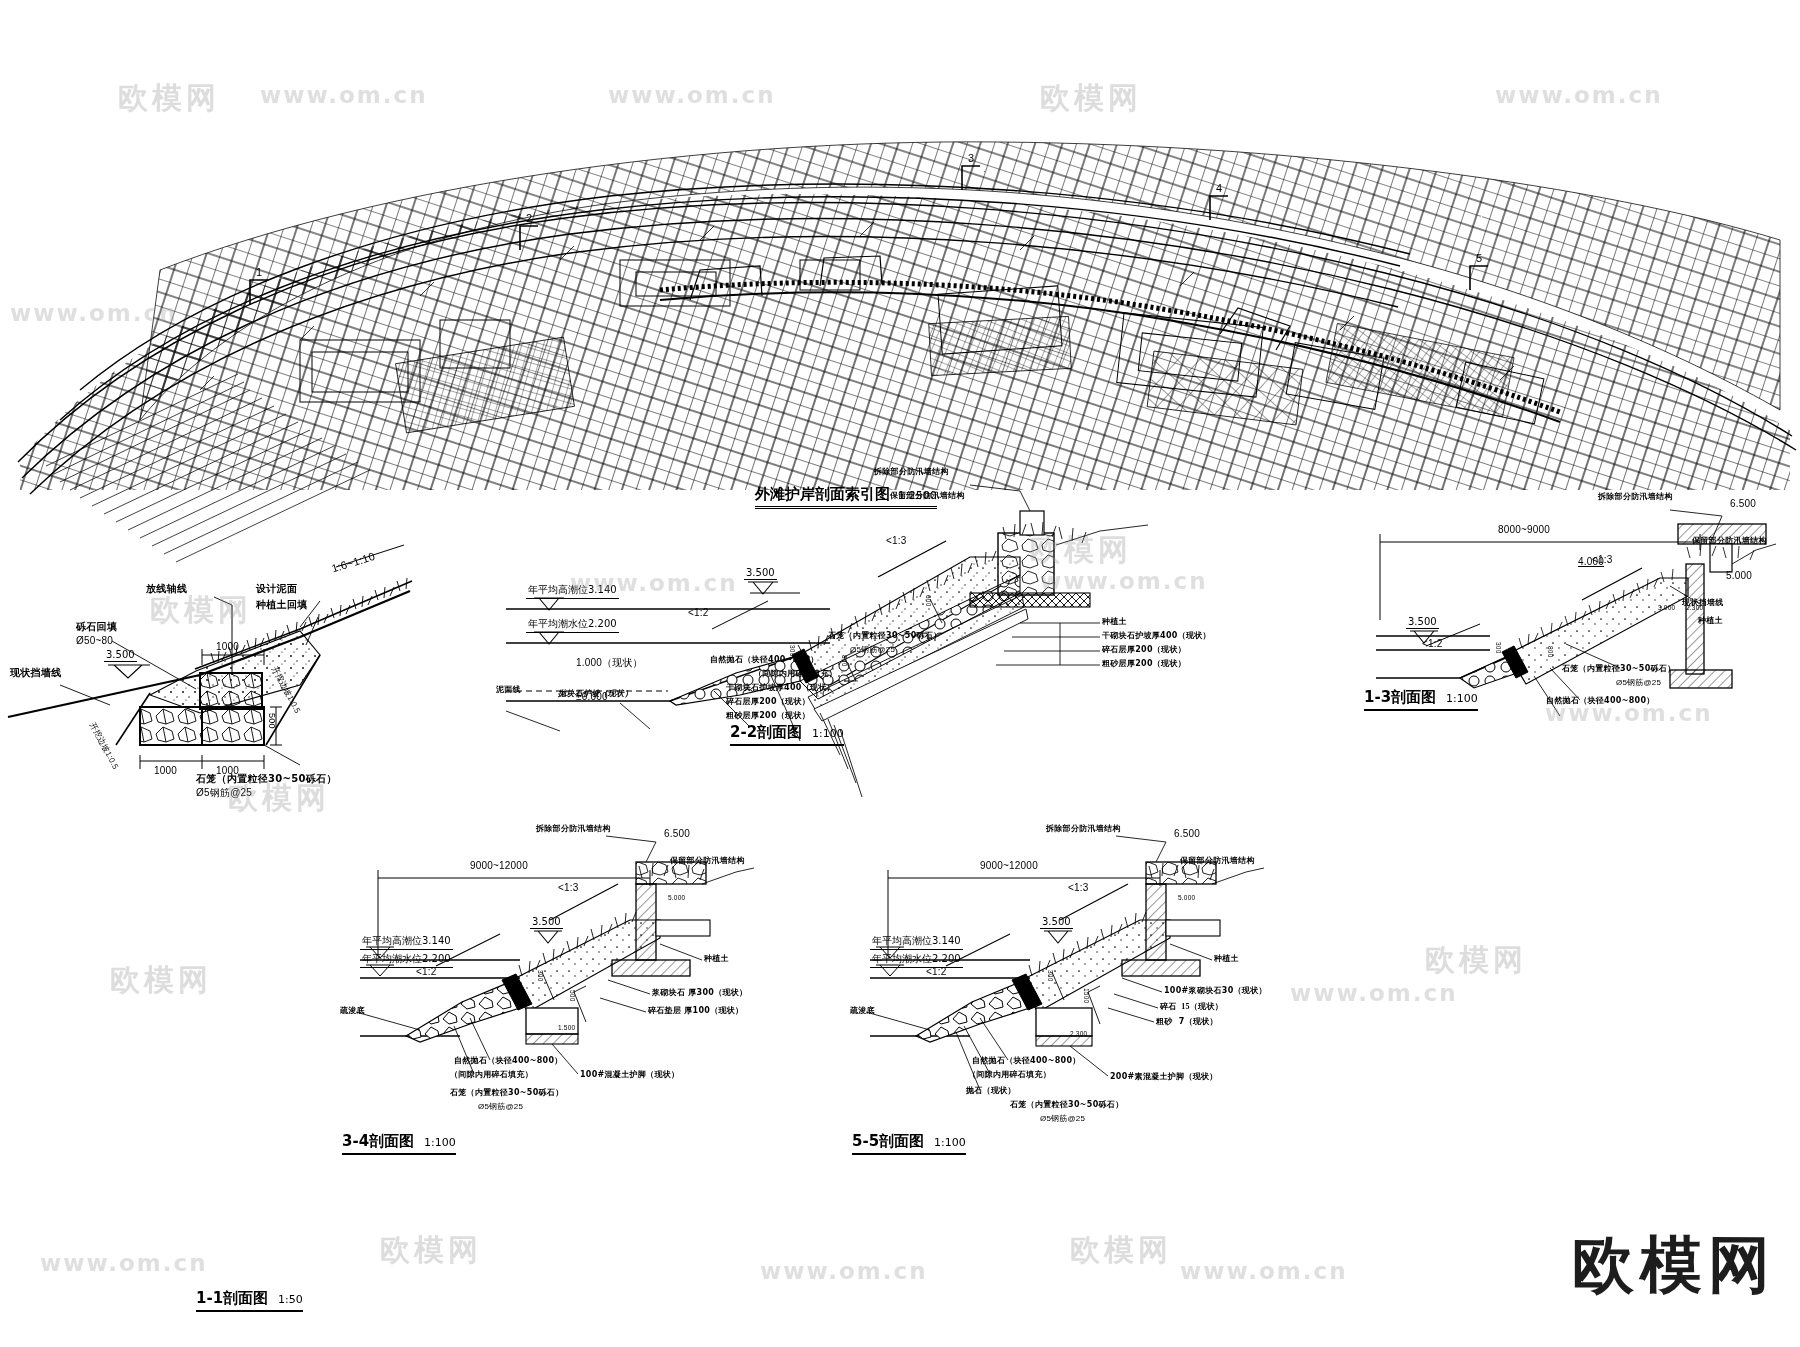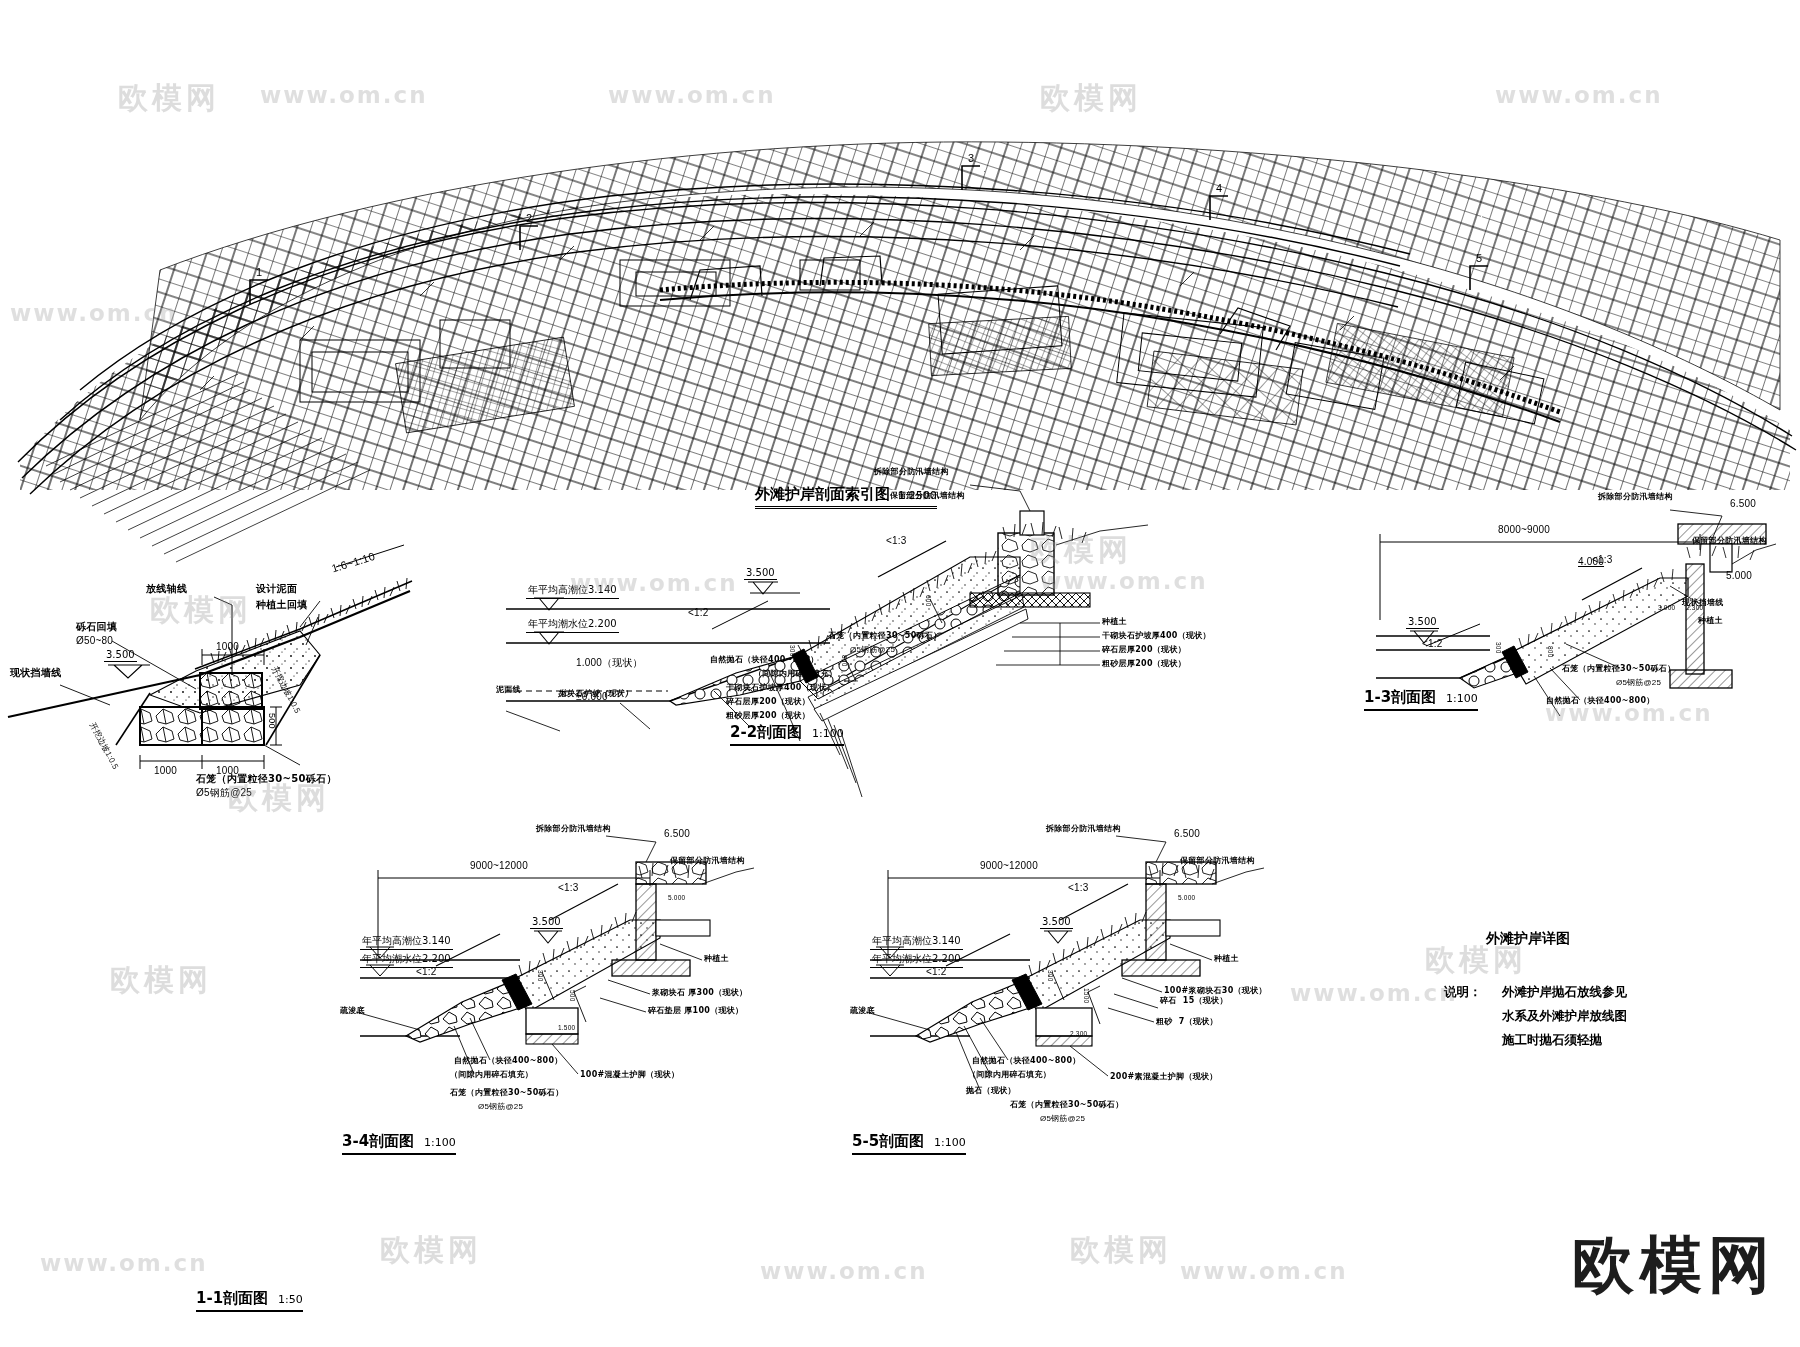--- a/index.html
+++ b/index.html
@@ -748,42 +748,35 @@
     <div class="lbl num" style="left:208px;top:22px;">&lt;1:3</div>
     <div class="lbl num vert xtiny" style="left:186px;top:110px;">300</div>
     <div class="lbl num vert xtiny" style="left:222px;top:128px;">1500</div>
     <div class="lbl num xtiny" style="left:210px;top:170px;">2.300</div>
 
     <div class="lbl cn tiny" style="left:186px;top:-36px;">拆除部分防汛墙结构</div>
     <div class="lbl cn tiny" style="left:320px;top:-4px;">保留部分防汛墙结构</div>
 
     <div class="lbl cn tiny" style="left:354px;top:94px;">种植土</div>
     <div class="lbl cn tiny" style="left:304px;top:126px;">100#浆砌块石30（现状）</div>
-    <div class="lbl cn tiny" style="left:300px;top:136px;">碎石  15（现状）</div>
+    <div class="lbl cn tiny" style="left:300px;top:142px;font-family:Liberation Serif, serif;">碎石  15（现状）</div>
     <div class="lbl cn tiny" style="left:296px;top:157px;">粗砂  7（现状）</div>
     <div class="lbl cn tiny" style="left:250px;top:212px;">200#素混凝土护脚（现状）</div>
     <div class="lbl cn tiny" style="left:112px;top:196px;">自然抛石（块径400~800）</div>
     <div class="lbl cn tiny" style="left:108px;top:210px;">（间隙内用碎石填充）</div>
     <div class="lbl cn tiny" style="left:106px;top:226px;">抛石（现状）</div>
     <div class="lbl cn tiny" style="left:150px;top:240px;">石笼（内置粒径30~50砾石）</div>
     <div class="lbl num tiny" style="left:180px;top:254px;">Ø5钢筋@25</div>
     <div class="lbl cn tiny" style="left:-10px;top:146px;">疏浚底</div>
 
     <div class="sec-title" style="left:-8px;top:272px;">
       <span>5-5剖面图</span><span class="scale">1:100</span>
     </div>
   </div>
 
-  <div class="abs" style="left:1440px;top:930px;width:330px;height:160px;">
-    <div class="notes-title" style="left:46px;top:0px;">外滩护岸详图</div>
-    <div class="notes" style="left:4px;top:50px;">说明：</div>
-    <div class="notes" style="left:62px;top:50px;">外滩护岸抛石放线参见</div>
-    <div class="notes" style="left:62px;top:74px;">水系及外滩护岸放线图</div>
-    <div class="notes" style="left:62px;top:98px;">施工时抛石须轻抛</div>
-  </div>
 
   <div class="wm small" style="left:260px;top:82px;">www.om.cn</div>
   <div class="wm small" style="left:608px;top:82px;">www.om.cn</div>
   <div class="wm small" style="left:1495px;top:82px;">www.om.cn</div>
   <div class="wm small" style="left:570px;top:570px;">www.om.cn</div>
   <div class="wm small" style="left:1040px;top:568px;">www.om.cn</div>
   <div class="wm small" style="left:1545px;top:700px;">www.om.cn</div>
   <div class="wm small" style="left:1290px;top:980px;">www.om.cn</div>
   <div class="wm small" style="left:10px;top:300px;">www.om.cn</div>
   <div class="wm small" style="left:40px;top:1250px;">www.om.cn</div>

